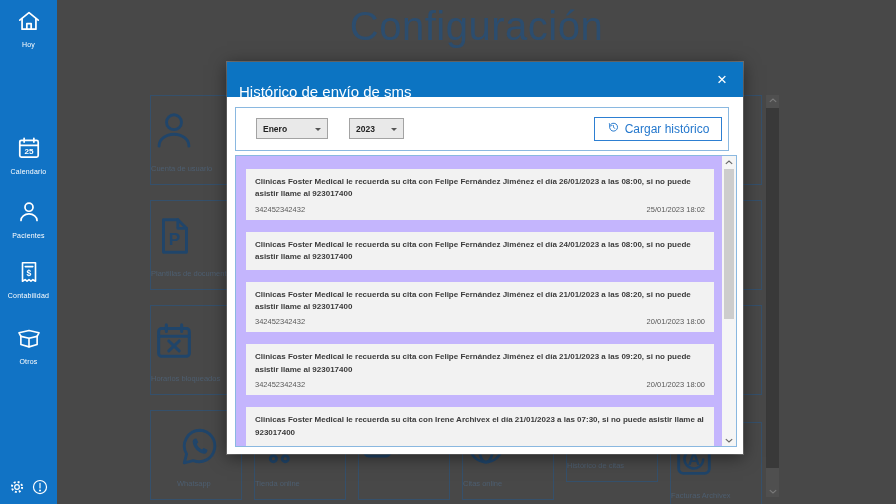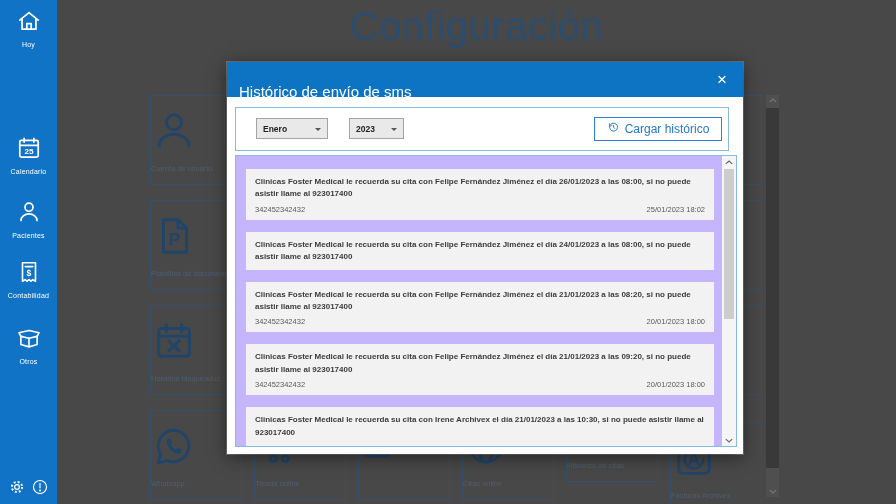--- a/index.html
+++ b/index.html
@@ -70,21 +70,21 @@
     <span class="tile-label">Plantillas de documentos</span>
   </div>
     <div class="tile" style="left: 150px; top: 305px;">
     <span class="t-icon"><svg viewBox="0 0 24 24" fill="none" stroke="currentColor" stroke-linecap="round" stroke-linejoin="round" stroke-width="1.6">
           <rect x="4" y="5.5" width="16" height="14.5" rx="1.5"></rect>
           <path d="M8 3.5V7M16 3.5V7M4 9.5h16"></path>
           <path d="M9.3 12l5.4 5.2M14.7 12l-5.4 5.2"></path>
         </svg></span>
     <span class="tile-label">Horarios bloqueados</span>
   </div>
-    <div class="tile" style="left: 150px; top: 410px;">
+    <div class="tile" style="left: 150px; top: 410px; padding-left: 26px;">
     <span class="t-icon"><svg viewBox="0 0 24 24" fill="none" stroke="currentColor" stroke-linecap="round" stroke-linejoin="round" stroke-width="1.5">
           <path d="M12 3.8a8.2 8.2 0 0 0-7 12.4L3.8 20.8l4.7-1.2A8.2 8.2 0 1 0 12 3.8Z"></path>
           <path fill="currentColor" stroke="none" d="M9.1 8.2c-.5.3-1 .9-.9 1.7.2 1.9 1.3 3.7 2.9 4.9 1 .7 2.2 1.3 3.3 1.2.8-.1 1.3-.7 1.4-1.3l.1-.7-2-1-.9.8c-1.2-.6-2.2-1.6-2.7-2.9l.8-.8-1-2Z"></path>
         </svg></span>
     <span class="tile-label">Whatsapp</span>
   </div>
     <div class="tile" style="left: 254px; top: 410px;">
     <span class="t-icon"><svg viewBox="0 0 24 24" fill="none" stroke="currentColor" stroke-linecap="round" stroke-linejoin="round" stroke-width="1.5">
           <path d="M3.8 5h2.4l1.8 10.3h9.6L19.8 8H7"></path>
           <circle cx="9.6" cy="18.6" r="1.6"></circle>
@@ -249,21 +249,21 @@
     </div>
   </div>
         <div class="msg-item">
     <div class="msg-text">Clinicas Foster Medical le recuerda su cita con Felipe Fernández Jiménez el día 21/01/2023 a las 09:20, si no puede asistir llame al 923017400</div>
     <div class="msg-meta">
       <span>342452342432</span>
       <span>20/01/2023 18:00</span>
     </div>
   </div>
         <div class="msg-item">
-    <div class="msg-text">Clinicas Foster Medical le recuerda su cita con Irene Archivex el día 21/01/2023 a las 10:30, si no puede asistir llame al 923017400</div>
+    <div class="msg-text">Clinicas Foster Medical le recuerda su cita con Irene Archivex el día 21/01/2023 a las 07:30, si no puede asistir llame al 923017400</div>
     <div class="msg-meta">
       <span></span>
       <span></span>
     </div>
   </div>
       </div>
     <div class="list-scroll">
       <div class="arrow" style="top:0;">
           <svg viewBox="0 0 10 6">
             <path d="M1 4.8 5 1.2 9 4.8" fill="none" stroke="currentColor" stroke-width="1.4"></path>

